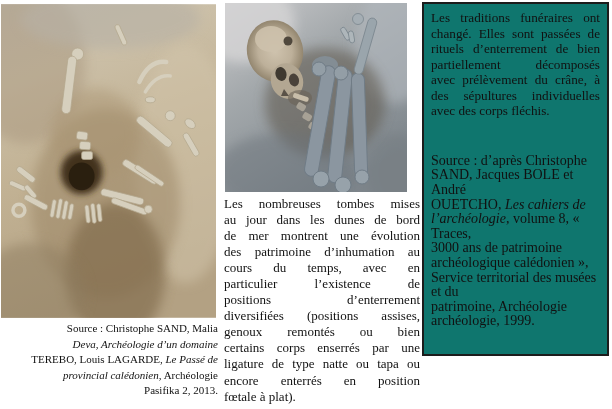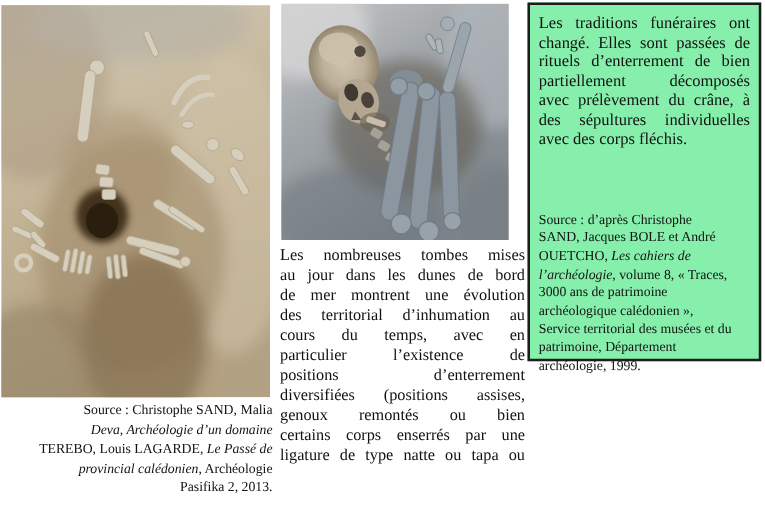--- a/index.html
+++ b/index.html
@@ -6,23 +6,23 @@
   body{
     width:612px;height:409px;background:#ffffff;
     font-family:"Liberation Serif","DejaVu Serif",serif;color:#111;
   }
   .page{position:relative;width:612px;height:409px;overflow:hidden;background:#fff;}
   figure{margin:0;padding:0;}
   .photo-left{position:absolute;left:1px;top:4px;width:215px;height:314px;}
   .caption-left{position:absolute;left:2px;top:321px;width:216px;font-size:11px;line-height:15.6px;text-align:right;}
   .photo-mid{position:absolute;left:225px;top:3px;width:182px;height:189px;}
   .mid-text{position:absolute;left:224px;top:196px;width:196px;font-size:13px;line-height:16.05px;}
-  .right-box{position:absolute;left:422px;top:2px;width:187px;height:287px;border:2px solid #1c1c1c;box-sizing:border-box;padding:6px 7px 0 7px;background:#86efac;}
+  .right-box{position:absolute;left:422px;top:2px;width:187px;height:354px;border:2px solid #1c1c1c;box-sizing:border-box;padding:6px 7px 0 7px;background:#0f766e;}
   .box-par{font-size:13.2px;line-height:15.55px;}
-  .box-src{margin-top:50px;font-size:11px;line-height:14.6px;text-align:left;}
+  .box-src{margin-top:35px;font-size:14px;line-height:14.6px;text-align:left;}
   .jl{text-align:justify;text-align-last:justify;}
   .last{text-align:right;text-align-last:left;}
   .it{font-style:italic;}
   svg{display:block;}
 </style>
 </head>
 <body>
 
 <div class="page">
 
@@ -164,46 +164,48 @@
         <rect x="118" y="24" width="5" height="14" rx="2.5" transform="rotate(-30 120 31)" fill="#aeb6ba"></rect>
         <rect x="124" y="28" width="5" height="12" rx="2.5" transform="rotate(-10 126 34)" fill="#aeb6ba"></rect>
       </g>
     </svg>
   </figure>
 
   <div class="mid-text">
     <div class="jl">Les nombreuses tombes mises</div>
     <div class="jl">au jour dans les dunes de bord</div>
     <div class="jl">de mer montrent une évolution</div>
-    <div class="jl">des territorial d’inhumation au</div>
+    <div class="jl">des patrimoine d’inhumation au</div>
     <div class="jl">cours du temps, avec en</div>
     <div class="jl">particulier l’existence de</div>
     <div class="jl">positions d’enterrement</div>
     <div class="jl">diversifiées (positions assises,</div>
     <div class="jl">genoux remontés ou bien</div>
     <div class="jl">certains corps enserrés par une</div>
     <div class="jl">ligature de type natte ou tapa ou</div>
+    <div class="jl">encore enterrés en position</div>
+    <div class="last">fœtale à plat).</div>
   </div>
 
   <div class="right-box">
     <div class="box-par">
       <div class="jl">Les traditions funéraires ont</div>
       <div class="jl">changé. Elles sont passées de</div>
       <div class="jl">rituels d’enterrement de bien</div>
       <div class="jl">partiellement décomposés</div>
       <div class="jl">avec prélèvement du crâne, à</div>
       <div class="jl">des sépultures individuelles</div>
       <div class="last">avec des corps fléchis.</div>
     </div>
     <div class="box-src">
       <div><span>Source : d’après Christophe</span><span class="it"></span><span></span></div>
       <div><span>SAND, Jacques BOLE et André</span><span class="it"></span><span></span></div>
       <div><span>OUETCHO, </span><span class="it">Les cahiers de</span><span></span></div>
       <div><span></span><span class="it">l’archéologie</span><span>, volume 8, « Traces,</span></div>
       <div><span>3000 ans de patrimoine</span><span class="it"></span><span></span></div>
       <div><span>archéologique calédonien »,</span><span class="it"></span><span></span></div>
       <div><span>Service territorial des musées et du</span><span class="it"></span><span></span></div>
-      <div><span>patrimoine, Département</span><span class="it"></span><span></span></div>
+      <div><span>patrimoine, Archéologie</span><span class="it"></span><span></span></div>
       <div><span>archéologie, 1999.</span><span class="it"></span><span></span></div>
     </div>
   </div>
 
 </div>
 
 </body></html>

